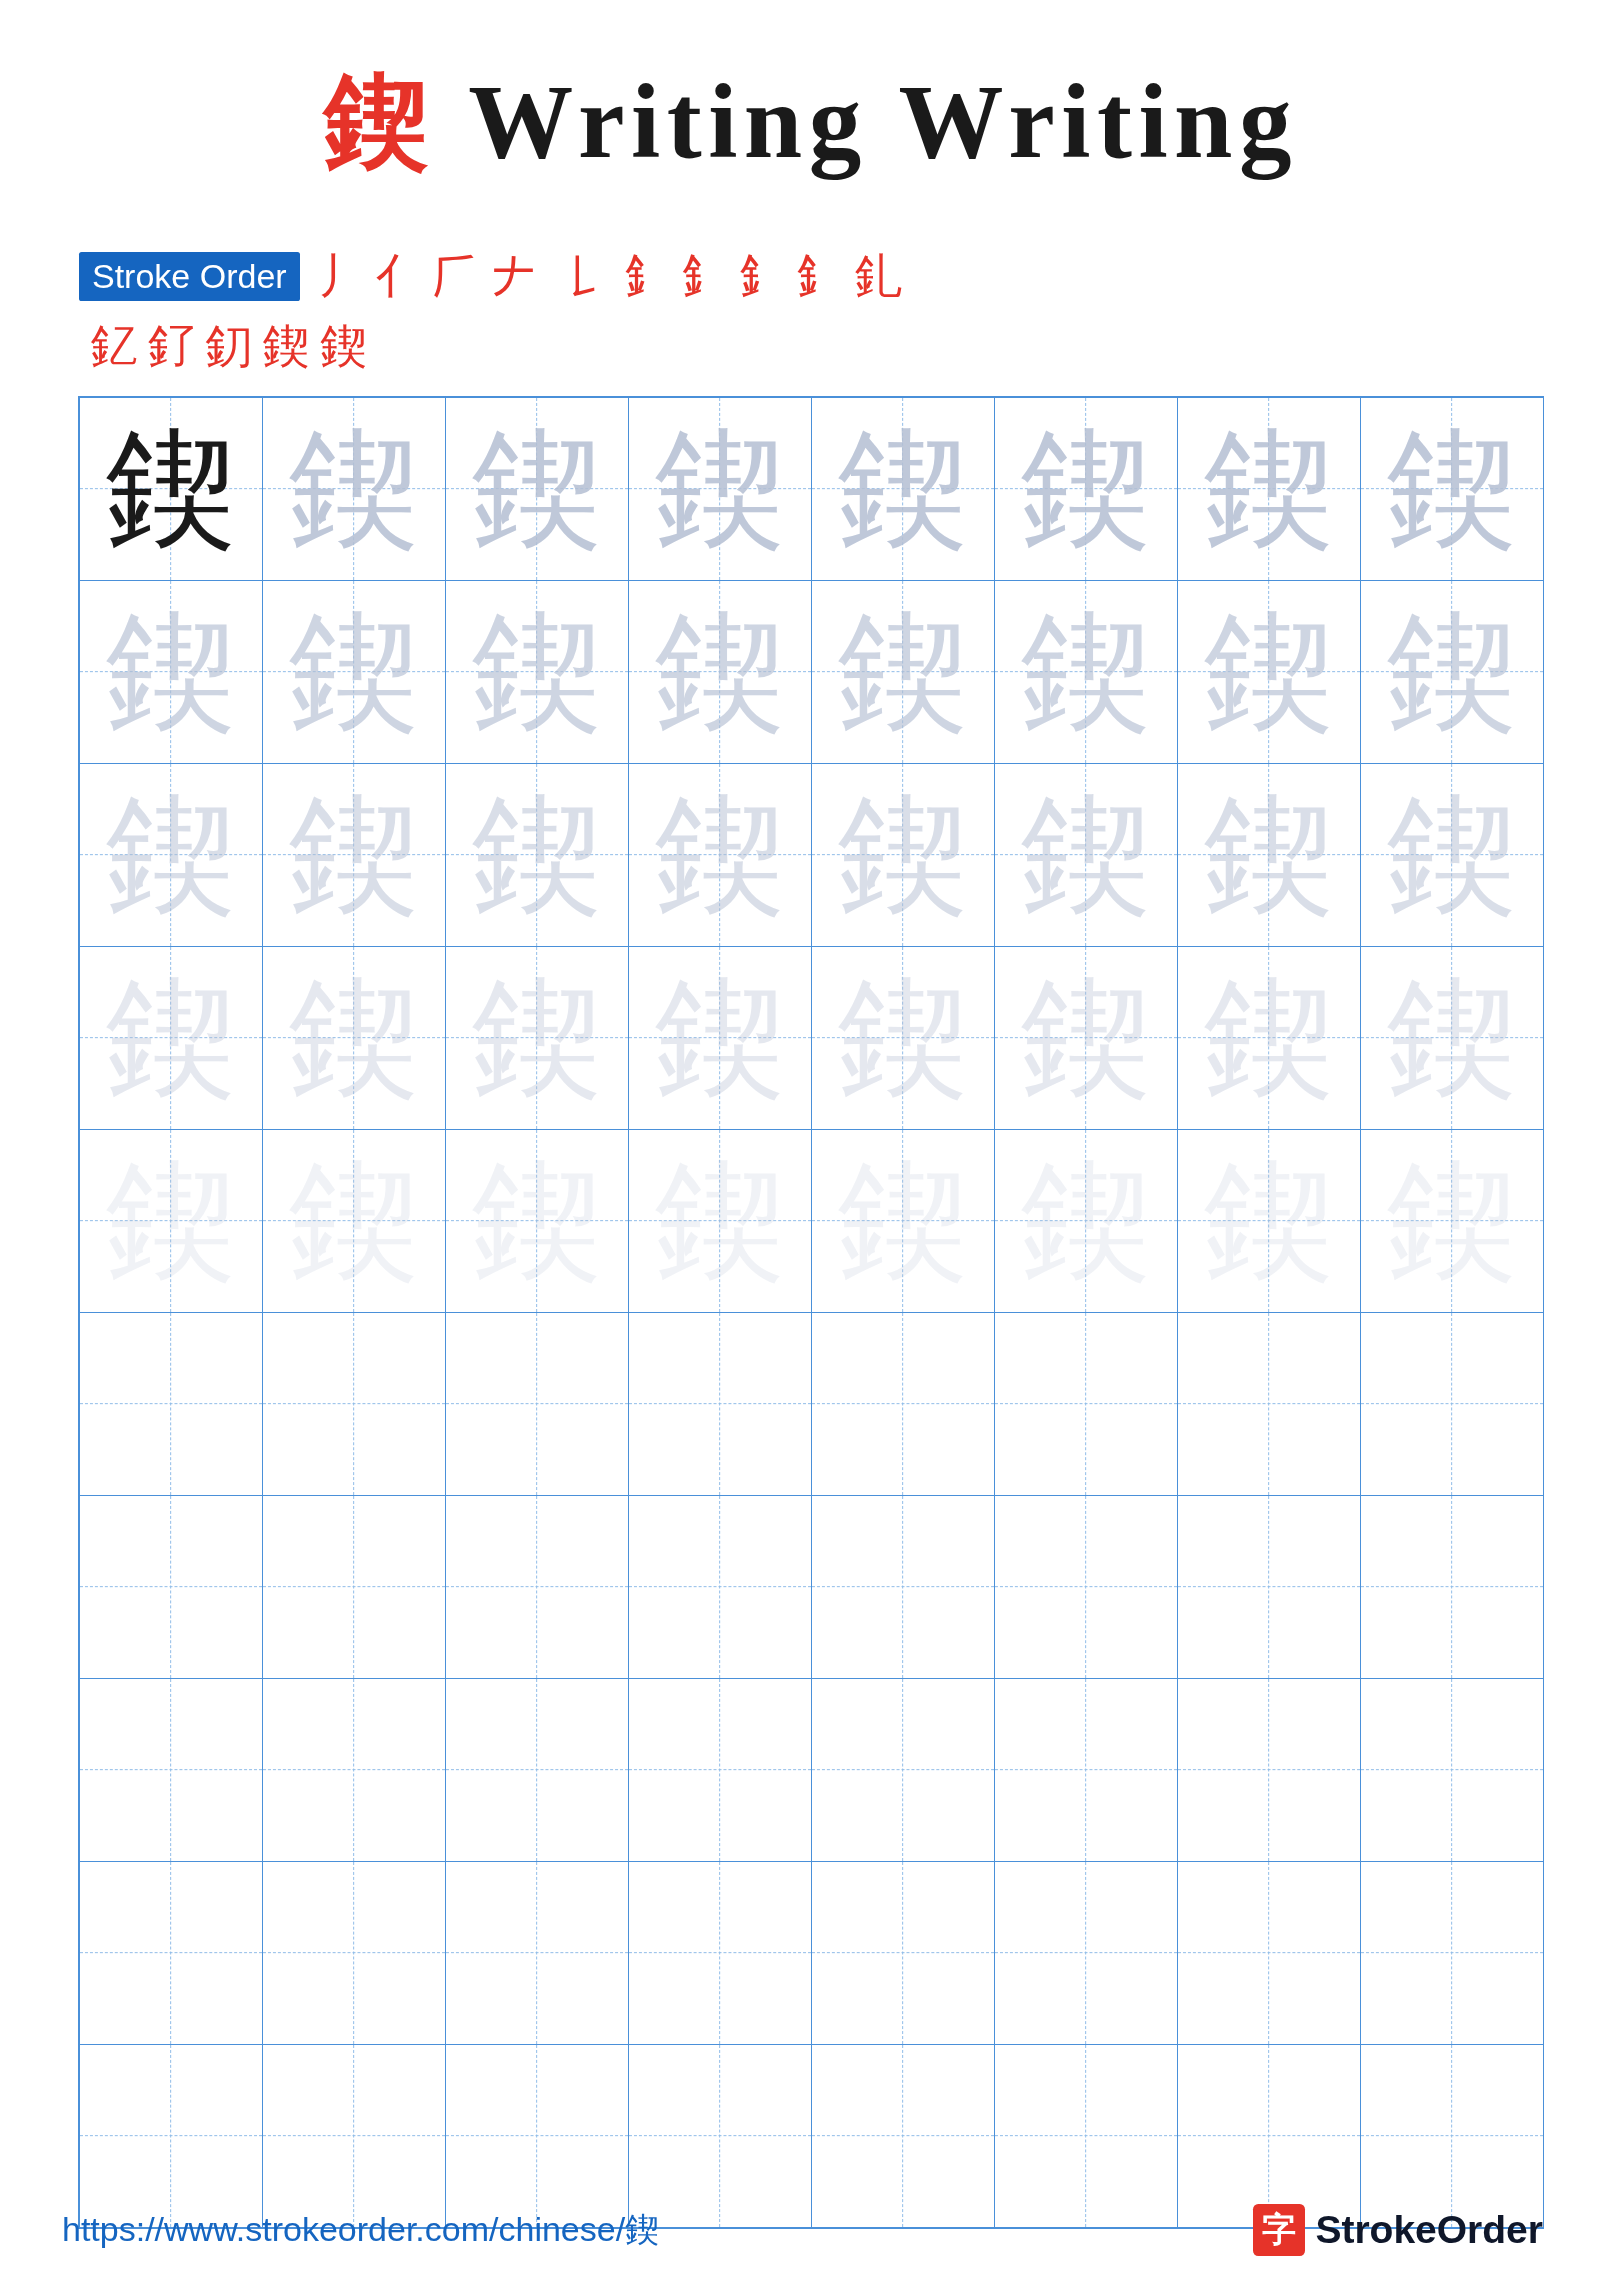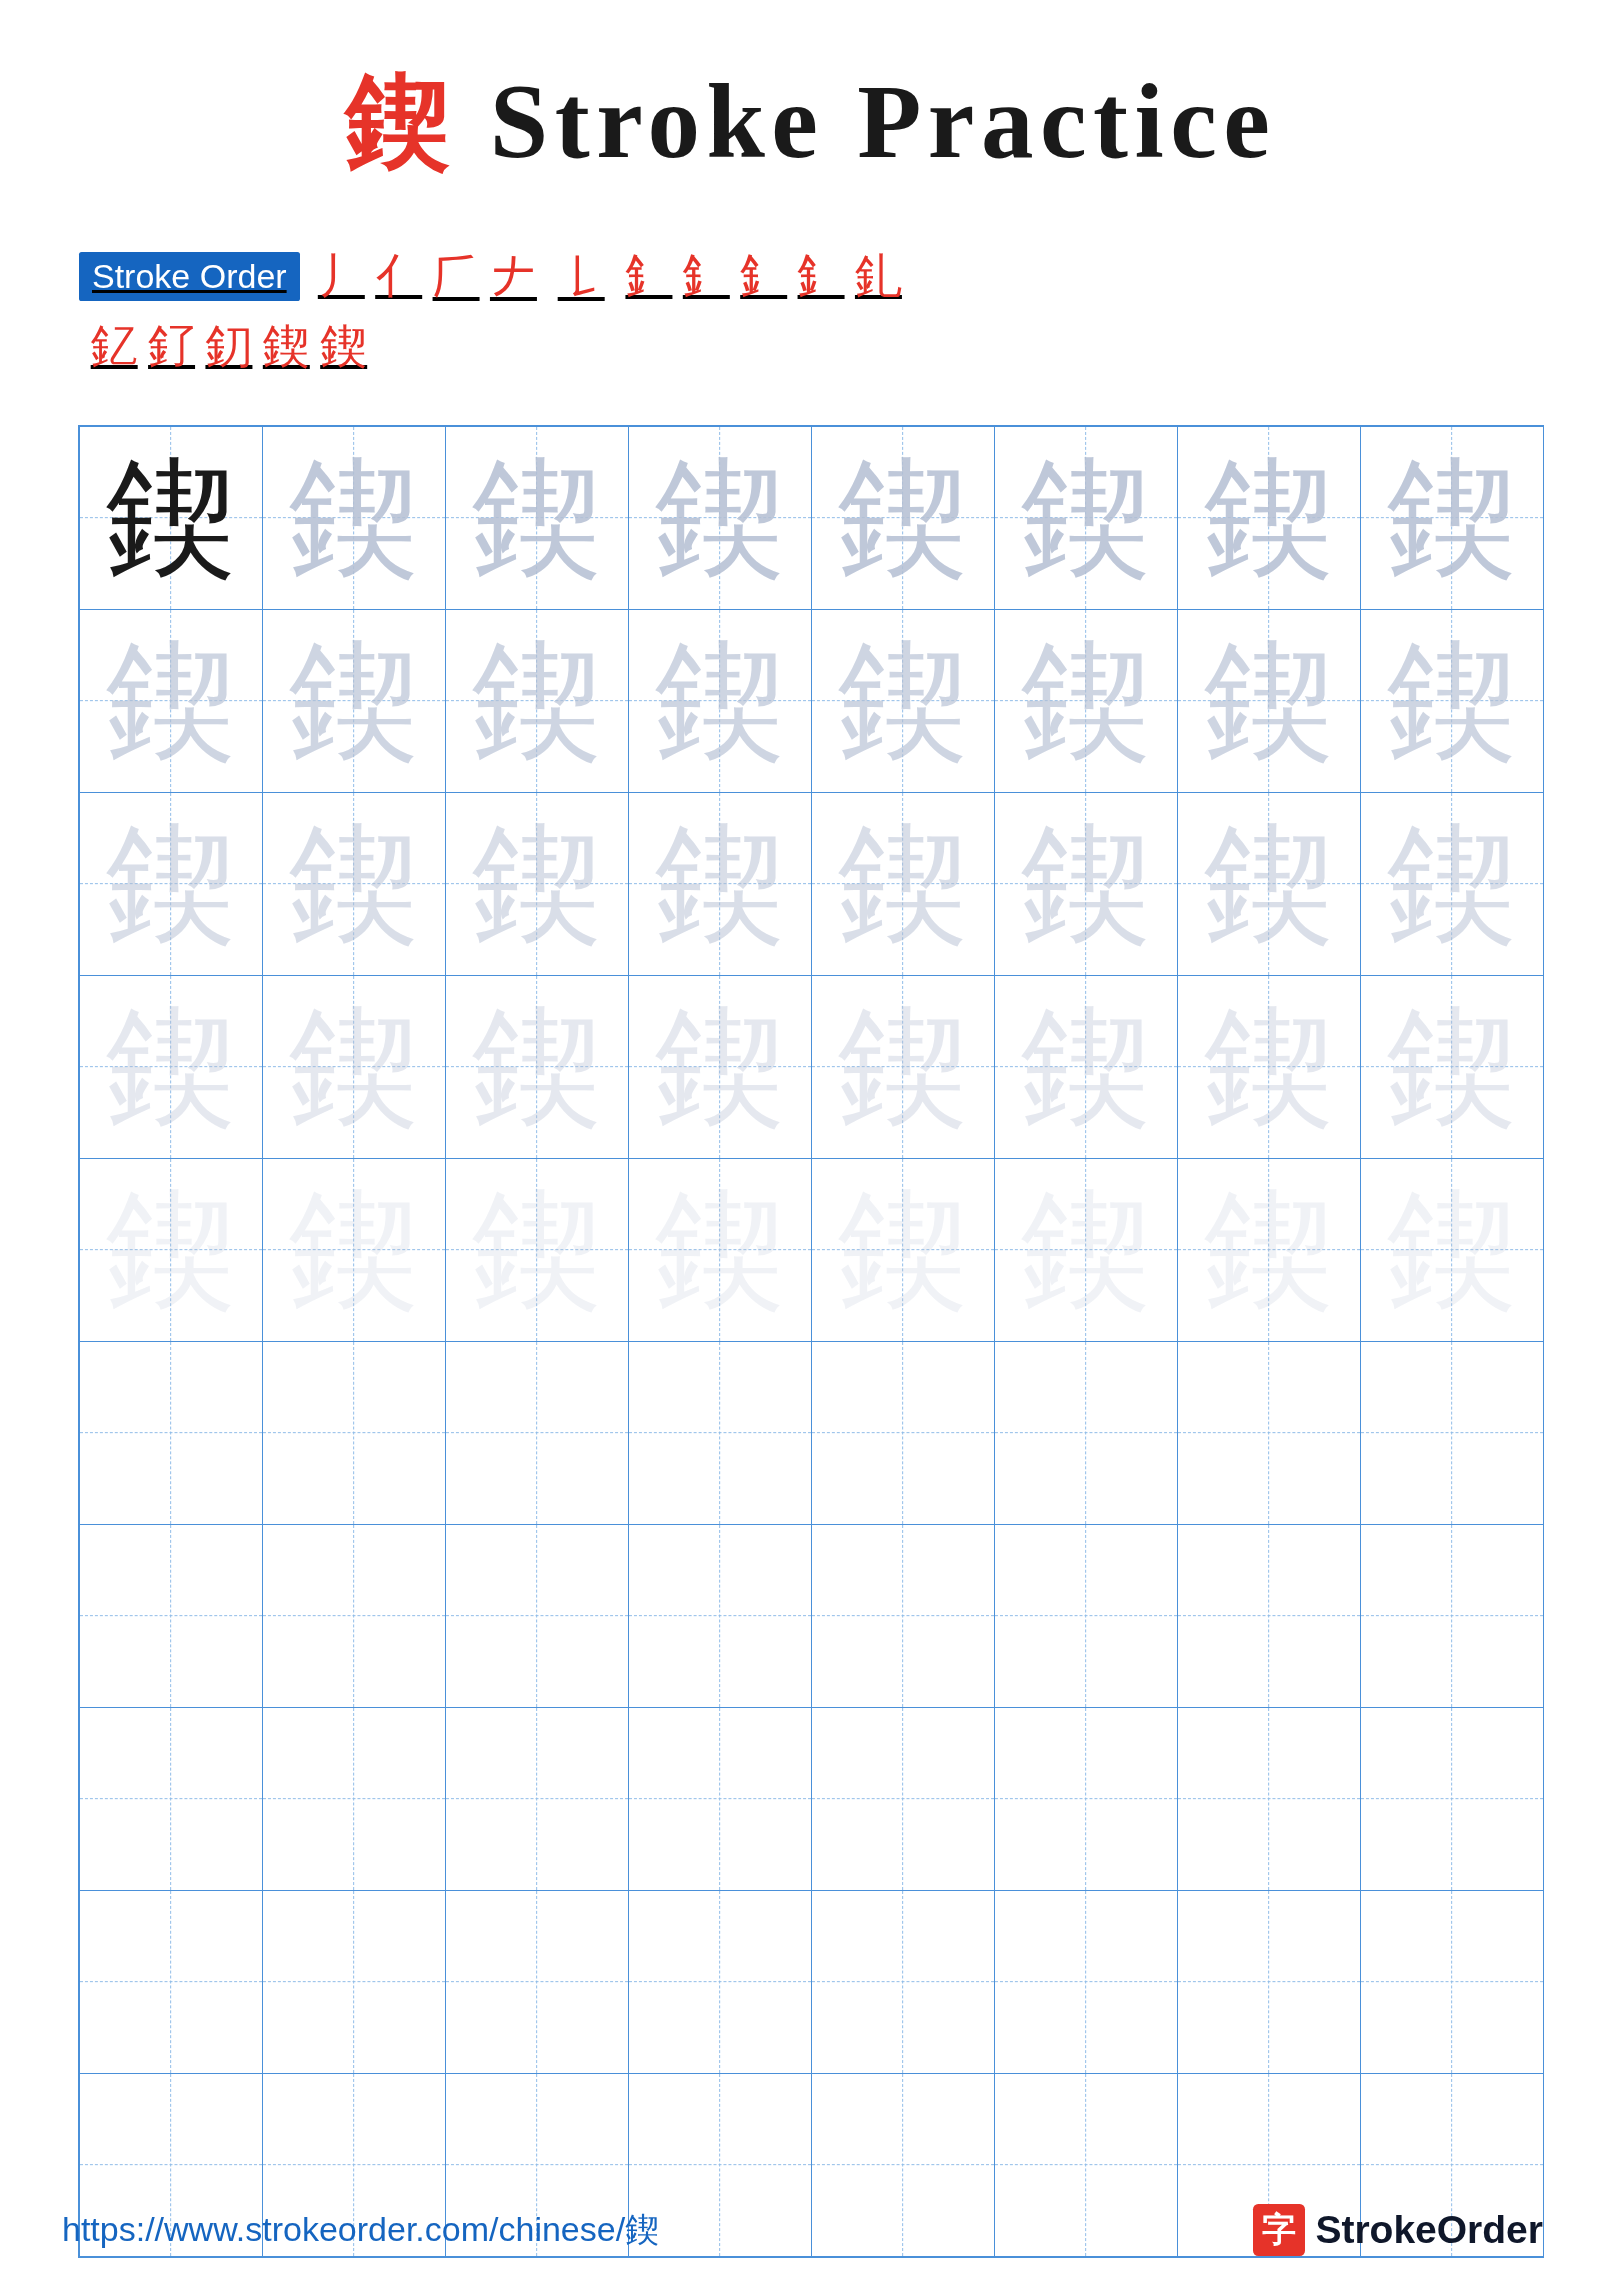--- a/index.html
+++ b/index.html
@@ -29,22 +29,21 @@
       margin-bottom: 52px;
       letter-spacing: 6.5px;
     }
 
     .title-char {
       color: #e63329;
     }
 
     .stroke-order-section {
       width: 100%;
-      margin-bottom: 47px;
-      text-decoration: underline;
+      margin-bottom: 18px;
     }
 
     .stroke-order-row {
       display: flex;
       align-items: center;
       flex-wrap: wrap;
       gap: 0;
       margin-bottom: 6.5px;
     }
 
@@ -218,21 +217,21 @@
       flex-wrap: wrap;
       padding-left: 6.5px;
     }
   </style>
 </head>
 <body>
 
 <div class="page">
 
   <div class="title">
-    <span class="title-char">鍥</span><span> Stroke Practice</span>
+    <span class="title-char">鍥</span><span> Writing Writing</span>
   </div>
 
   <div class="stroke-order-section">
     <div class="stroke-order-row">
       <span class="stroke-order-label">Stroke Order</span>
       <span class="stroke-step">丿</span>
       <span class="stroke-step">亻</span>
       <span class="stroke-step">𠂆</span>
       <span class="stroke-step">𠂇</span>
       <span class="stroke-step">𠄋</span>

